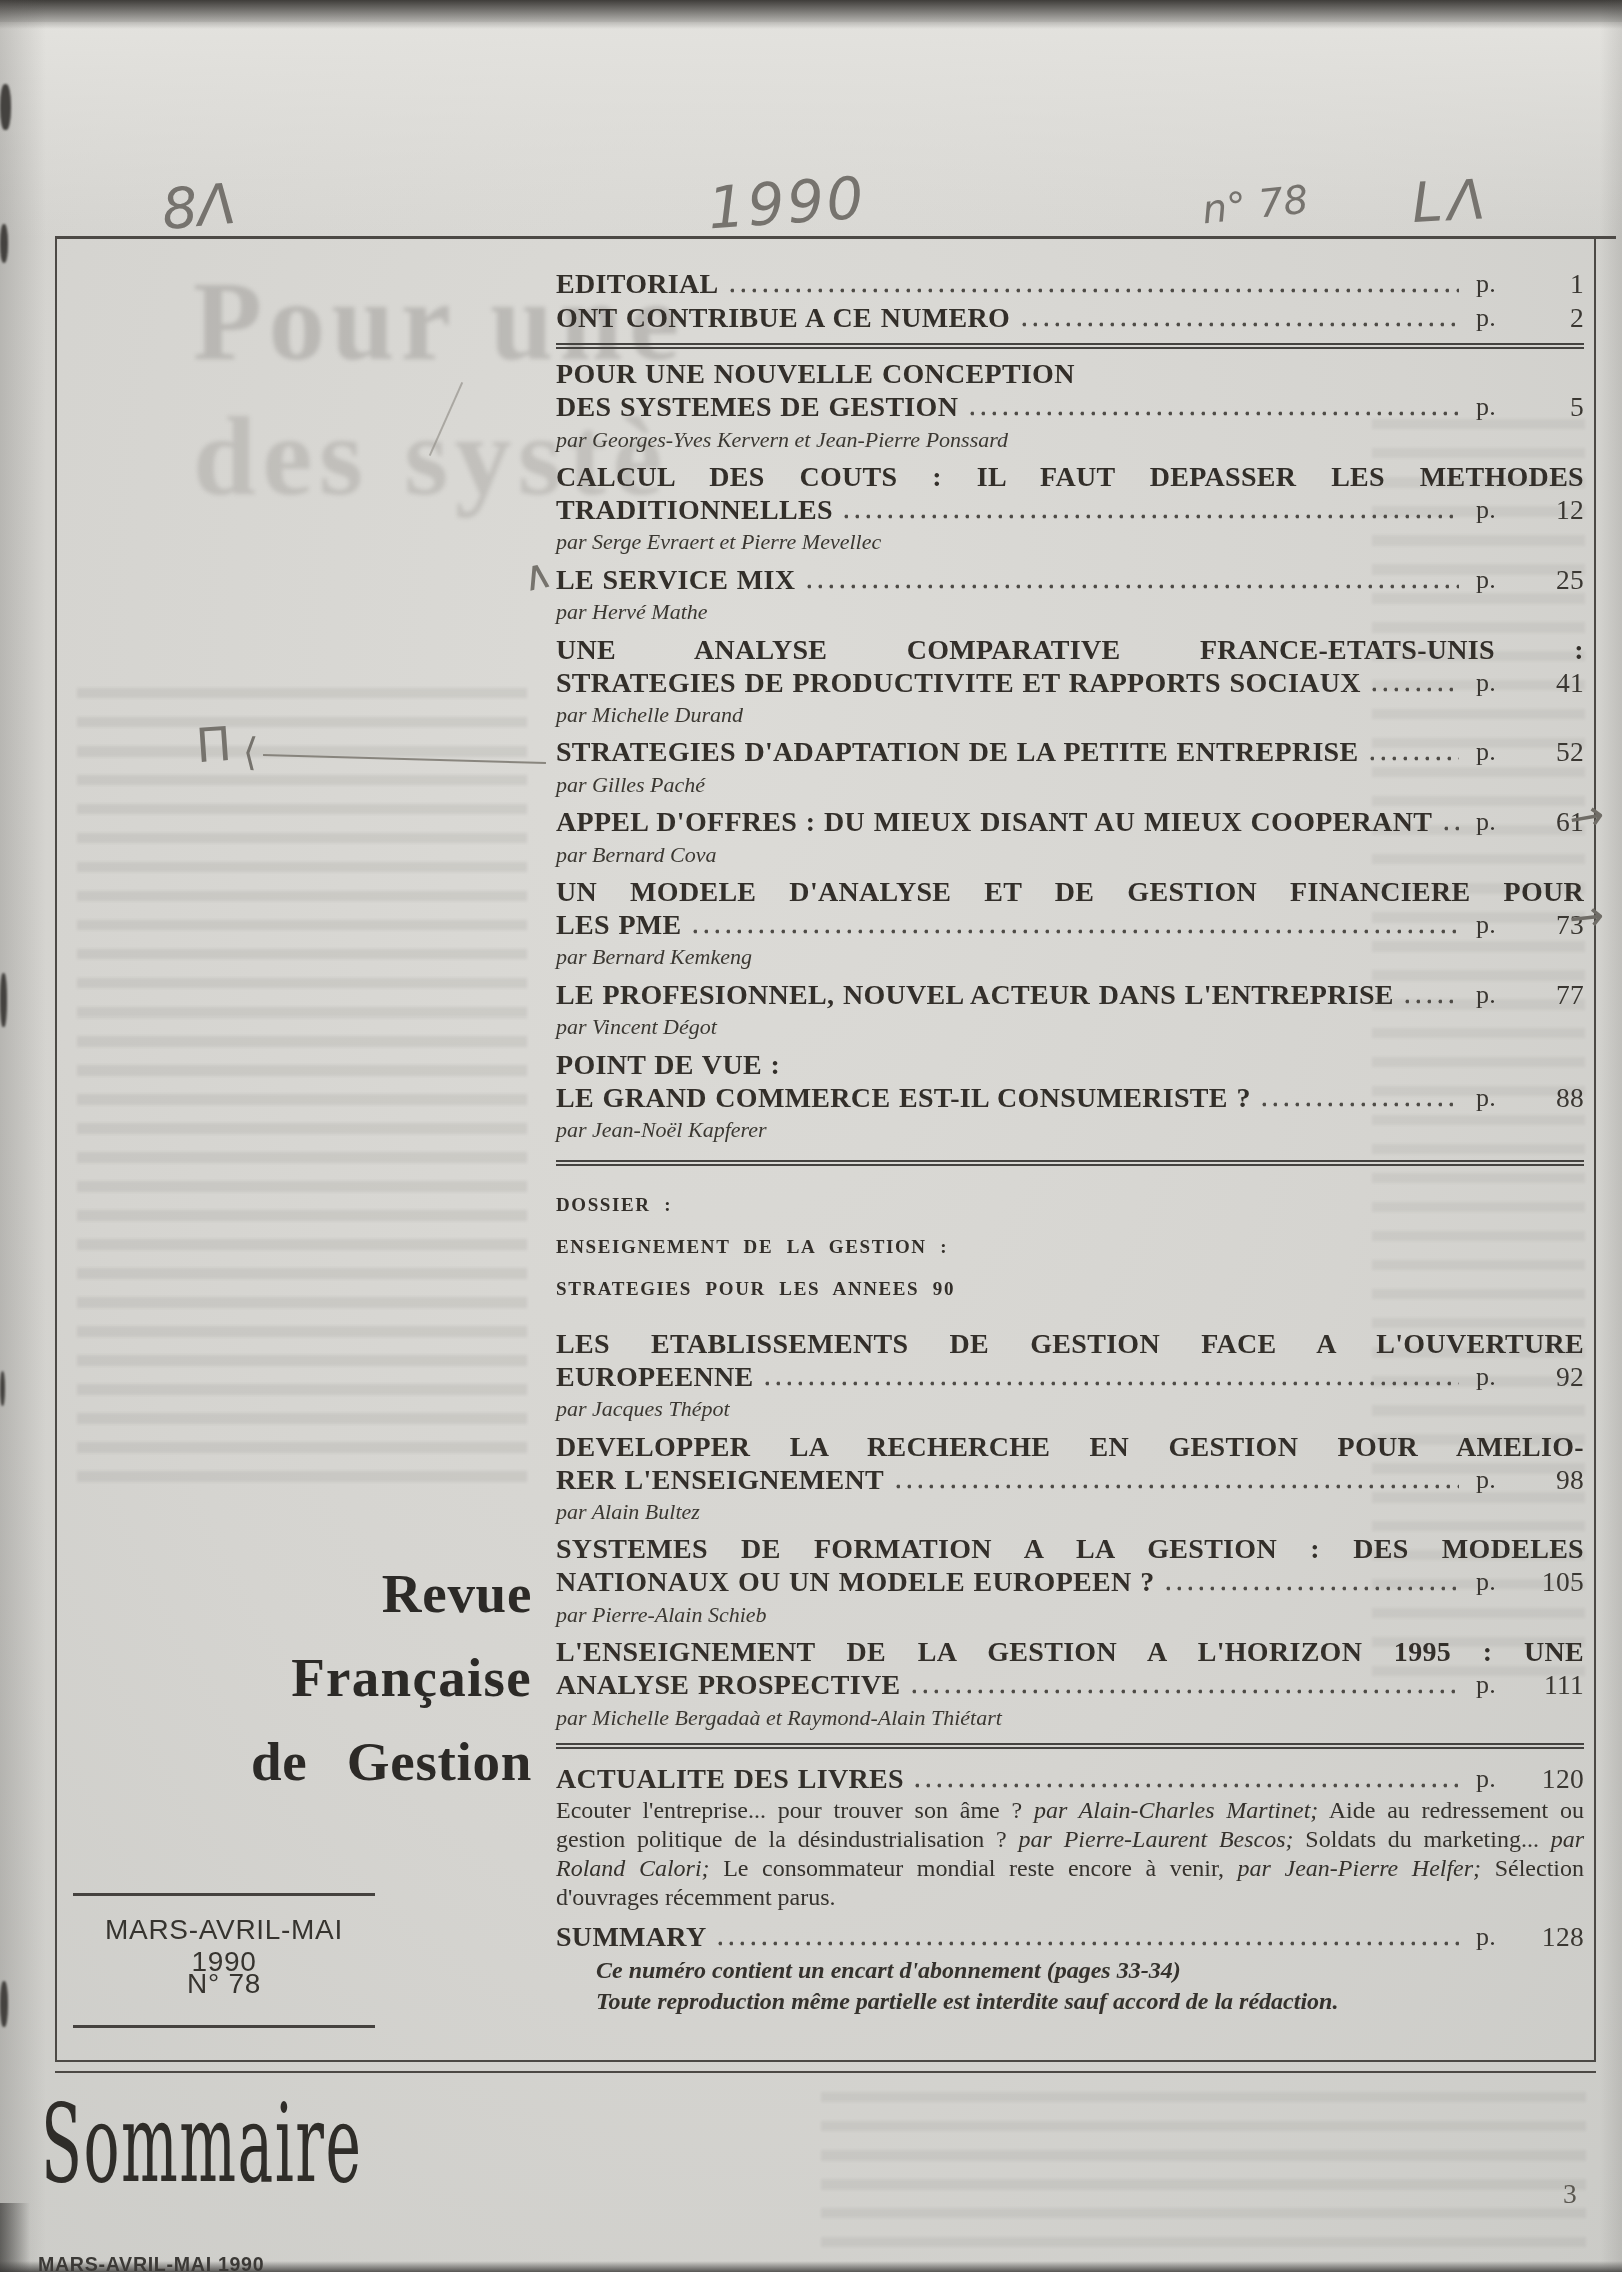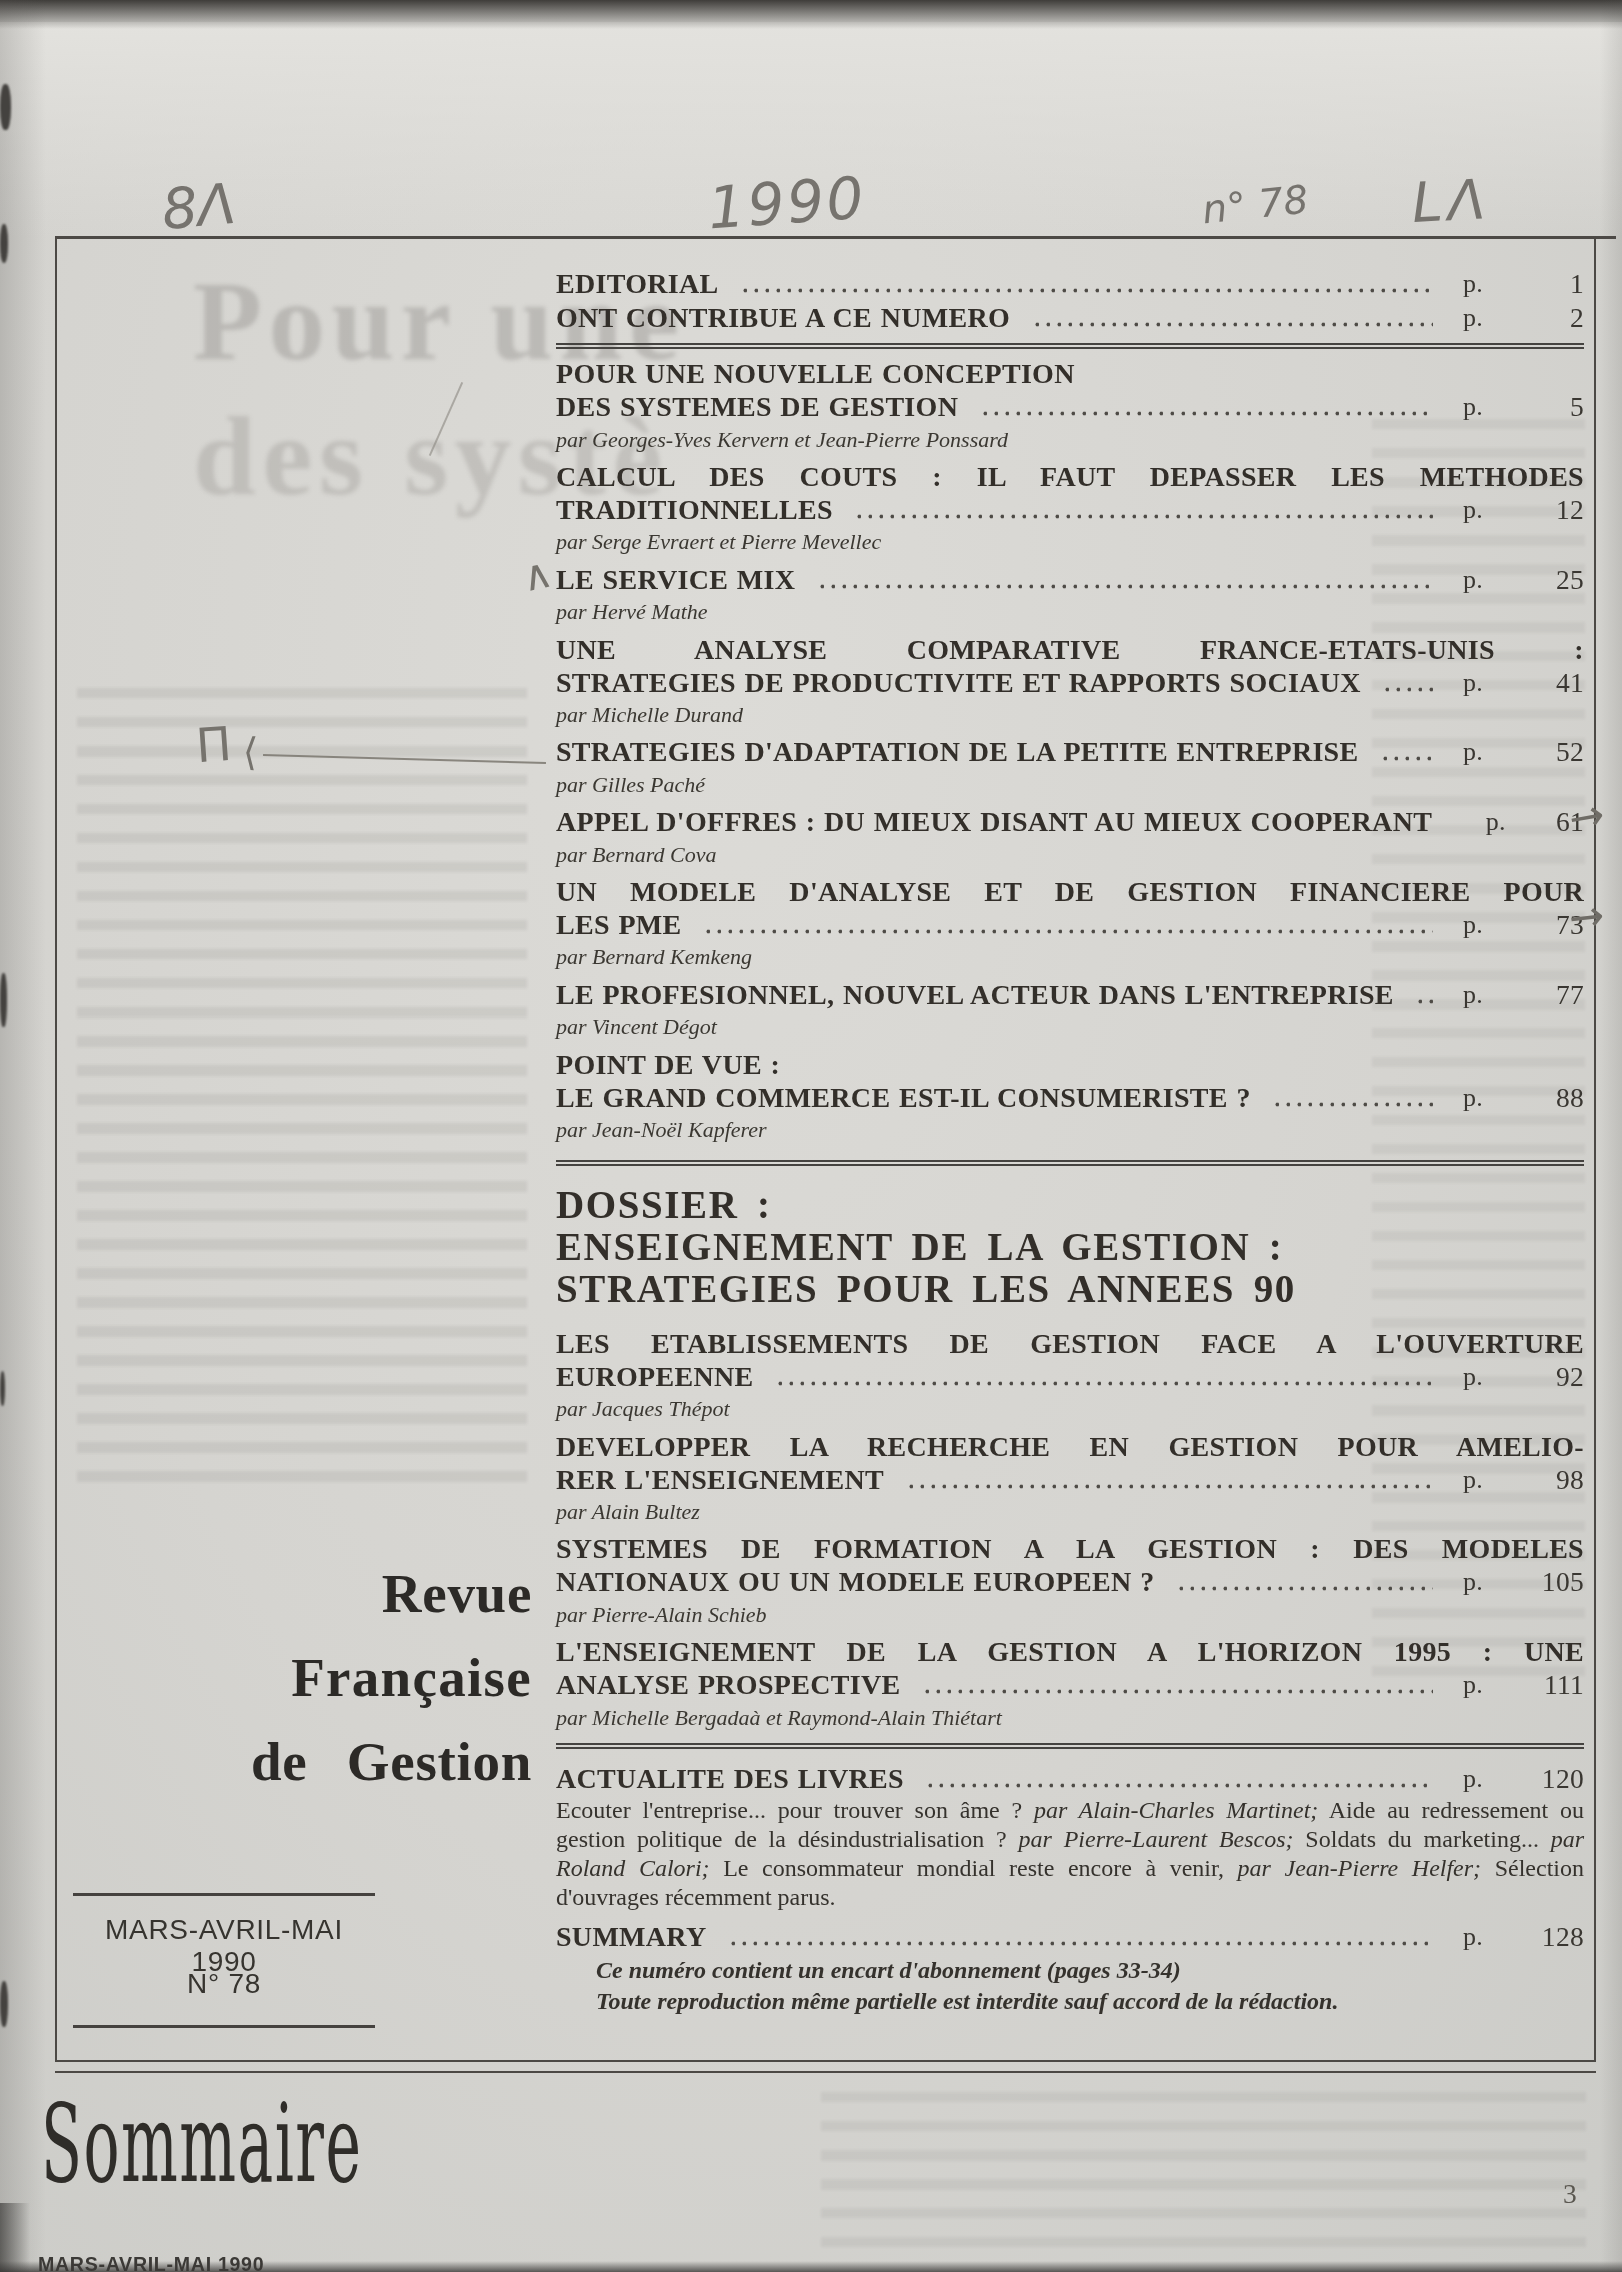--- a/index.html
+++ b/index.html
@@ -55,34 +55,34 @@
   .pencil-stroke{position:absolute;left:445px;top:379px;width:2px;height:80px;background:#8a8780;
     transform:rotate(24deg);opacity:.6;z-index:6;}
   .pencil-arrow{position:absolute;font-size:42px;color:#6f6c66;z-index:6;font-family:"DejaVu Sans",sans-serif;}
   .arrow-52{left:1569px;top:792px;transform:rotate(-10deg);}
   .arrow-73{left:1569px;top:892px;transform:rotate(-6deg);}
   
   .toc{position:absolute;left:556px;top:267px;width:1028px;z-index:5;}
   .entry{margin-bottom:1.3px;}
   .t-line,.t-row{font-size:28px;line-height:33px;font-weight:700;letter-spacing:0.3px;word-spacing:1.3px;color:#332f2a;}
   .t-line.fill{text-align:justify;text-align-last:justify;}
-  .t-row{display:flex;align-items:flex-end;gap:13px;}
+  .t-row{display:flex;align-items:flex-end;}
   .t-text{white-space:nowrap;}
   .dots{flex:1 1 auto;align-self:stretch;margin:0 17px 0 10.5px;min-width:0;
     background-image:radial-gradient(circle at 3.3px 50%, #4e4b46 1.6px, rgba(0,0,0,0) 2.1px);
     background-size:11px 6.5px;background-repeat:repeat-x;background-position:left bottom 6.5px;}
   .p-label{width:37px;font-weight:400;font-size:26px;color:#3a3732;}
   .num{width:71px;text-align:right;font-weight:400;font-size:27.5px;color:#3a3732;}
   .author{font-size:22px;line-height:29px;font-style:italic;color:#3b3832;margin:1.3px 0 6.5px;}
   .rule{border-top:2.6px solid #454340;border-bottom:2px solid #454340;height:5.9px;box-sizing:border-box;}
   .r-top{margin:9.2px 0 7.9px;}
   .r-mid{margin:15.7px 0 18.3px;}
   .r-bot{margin:11.8px 0 13px;}
   .heading{margin-bottom:17px;}
-  .h-line{font-size:39px;line-height:42px;font-weight:700;letter-spacing:1.6px;word-spacing:7.2px;color:#332f2a;}
+  .h-line{font-size:19px;line-height:42px;font-weight:700;letter-spacing:1.6px;word-spacing:7.2px;color:#332f2a;}
   .desc{font-size:24px;line-height:29px;text-align:justify;color:#35322d;margin:1.3px 0 7.9px;}
   .desc em{font-style:italic;}
   .note{font-size:24px;line-height:31px;font-weight:700;font-style:italic;color:#35322d;margin-left:40px;}
   .note:first-of-type{margin-top:1.3px;}
   
   .brand{position:absolute;left:92px;top:1552px;width:440px;text-align:right;z-index:5;
     font-weight:700;font-size:55px;line-height:84px;color:#2c2a27;letter-spacing:0.7px;}
   .brand .l2{letter-spacing:1.3px;}
   .brand .l3{word-spacing:25px;}
   .side-rule{position:absolute;left:73px;width:302px;height:2.6px;background:#45423f;z-index:5;}

